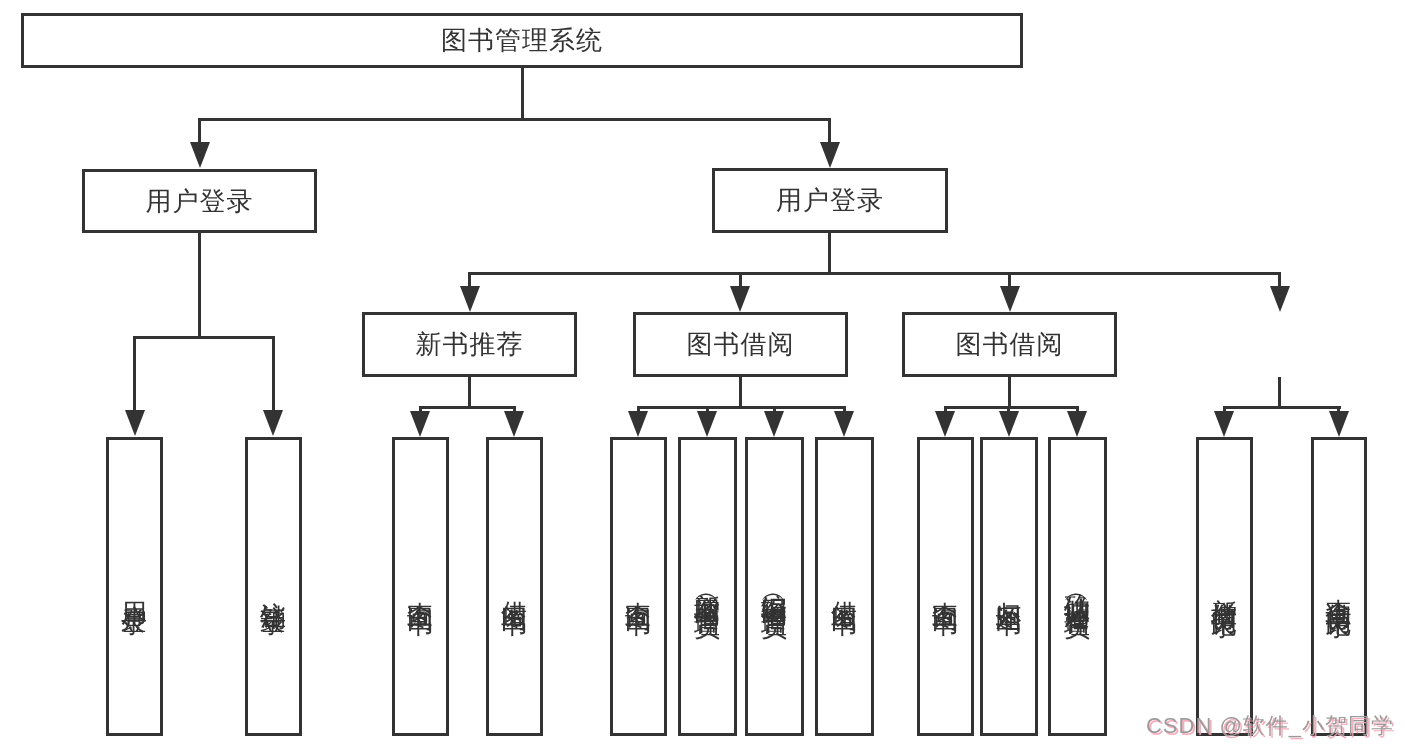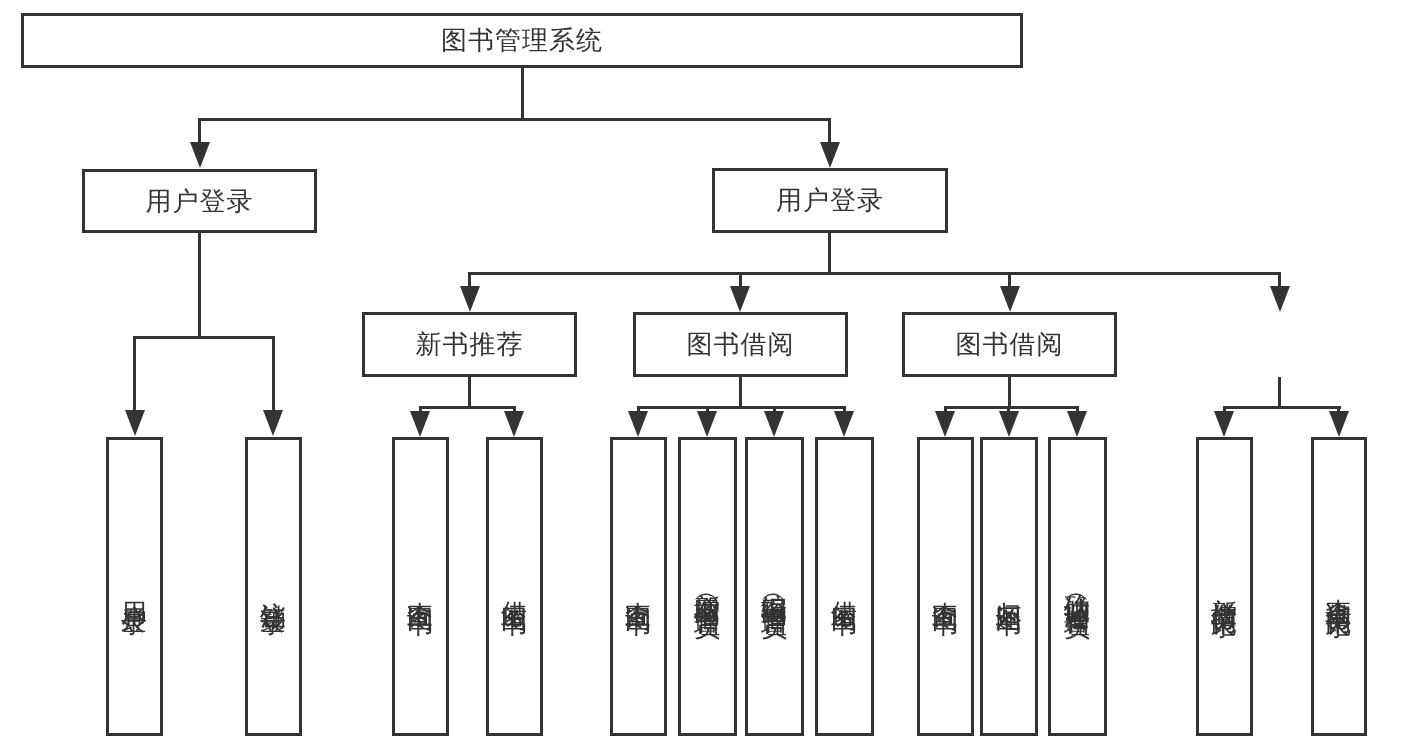--- a/index.html
+++ b/index.html
@@ -130,14 +130,15 @@
   <div class="box vbox" style="left:745px;top:437px;width:59px;height:299px">编辑图书（管理员）</div>
   <div class="box vbox" style="left:815px;top:437px;width:59px;height:299px">借阅图书</div>
 
   <div class="box vbox" style="left:917px;top:437px;width:57px;height:299px">查询图书</div>
   <div class="box vbox" style="left:980px;top:437px;width:58px;height:299px">归还图书</div>
   <div class="box vbox" style="left:1048px;top:437px;width:59px;height:299px">确认归还（管理员）</div>
 
   <div class="box vbox" style="left:1196px;top:437px;width:57px;height:299px">新增借阅记录</div>
   <div class="box vbox" style="left:1311px;top:437px;width:56px;height:299px">查询借阅记录</div>
 
+  <div class="watermark">CSDN @软件_小贺同学</div>
 
 </div>
 
 </body></html>

